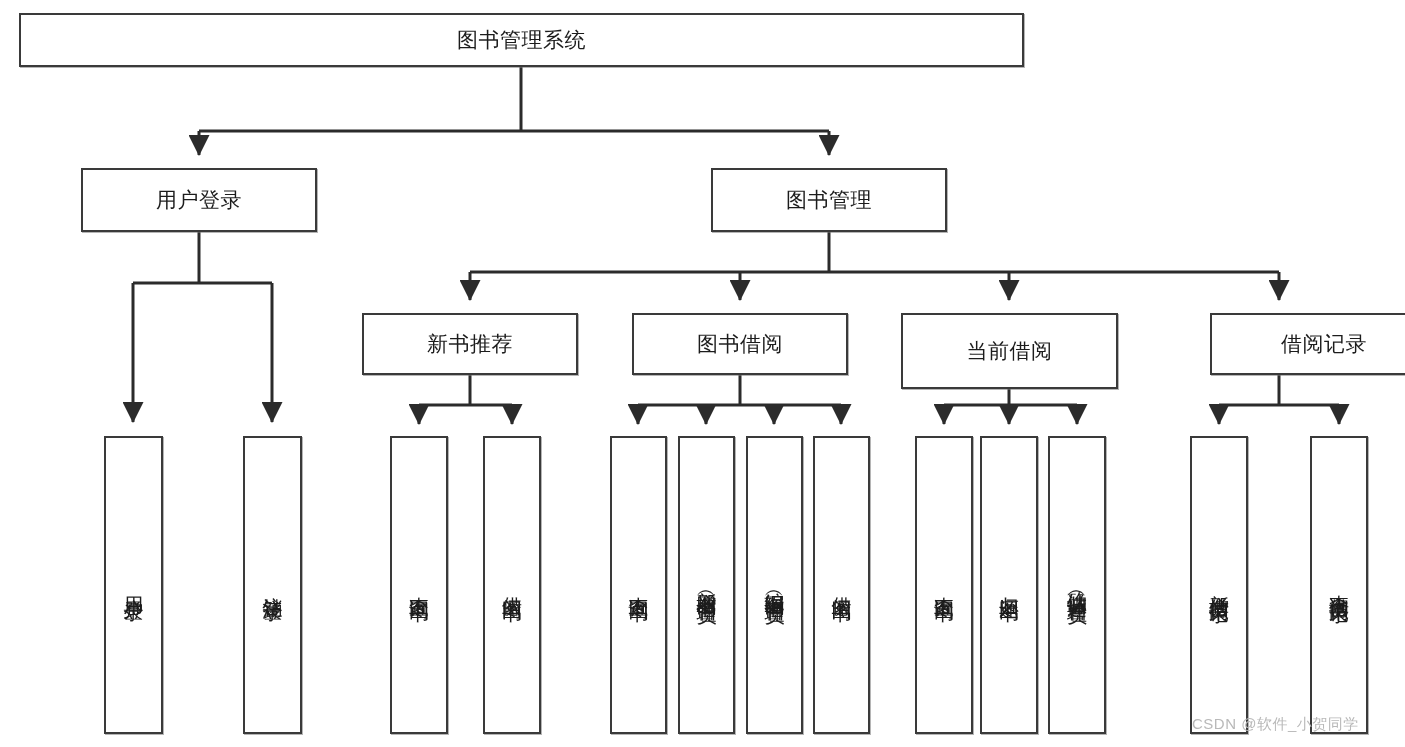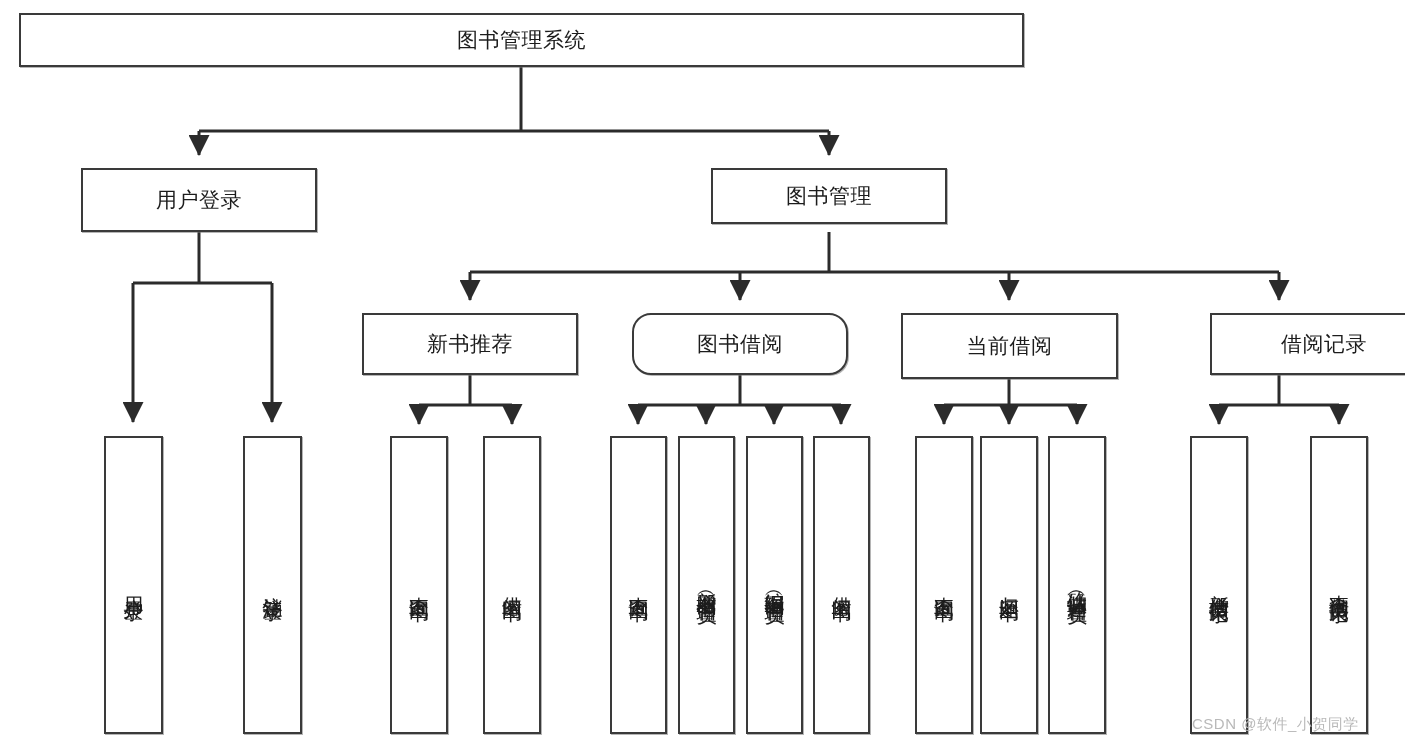--- a/index.html
+++ b/index.html
@@ -110,25 +110,25 @@
       <path d="M 1279 375 L 1279 405"></path>
       <path d="M 1219 405 L 1339 405"></path>
       <path d="M 1219 405 L 1219 424" marker-end="url(#arrow)"></path>
       <path d="M 1339 405 L 1339 424" marker-end="url(#arrow)"></path>
     </g>
   </svg>
 
   <div class="node node-h" style="left:19px; top:13px; width:1005px; height:54px;">图书管理系统</div>
 
   <div class="node node-h" style="left:81px; top:168px; width:236px; height:64px;">用户登录</div>
-  <div class="node node-h" style="left:711px; top:168px; width:236px; height:56px;">图书管理</div>
+  <div class="node node-h" style="left:711px; top:168px; width:236px; height:64px;">图书管理</div>
 
   <div class="node node-h" style="left:362px; top:313px; width:216px; height:62px;text-align:right;">新书推荐</div>
-  <div class="node node-h" style="left:632px; top:313px; width:216px; height:62px;border-radius:19px;">图书借阅</div>
-  <div class="node node-h" style="left:901px; top:313px; width:217px; height:66px;">当前借阅</div>
+  <div class="node node-h" style="left:632px; top:313px; width:216px; height:62px;">图书借阅</div>
+  <div class="node node-h" style="left:901px; top:313px; width:217px; height:76px;">当前借阅</div>
   <div class="node node-h" style="left:1171px; top:313px; width:228px; height:62px;margin-left:39px;">借阅记录</div>
 
   <div class="node node-v" style="left:104px; top:436px; width:59px; height:298px;">用户登录</div>
   <div class="node node-v" style="left:243px; top:436px; width:59px; height:298px;">注销登录</div>
 
   <div class="node node-v" style="left:390px; top:436px; width:58px; height:298px;">查询图书</div>
   <div class="node node-v" style="left:483px; top:436px; width:58px; height:298px;">借阅图书</div>
 
   <div class="node node-v" style="left:610px; top:436px; width:57px; height:298px;">查询图书</div>
   <div class="node node-v" style="left:678px; top:436px; width:57px; height:298px;">新增图书（管理员）</div>

